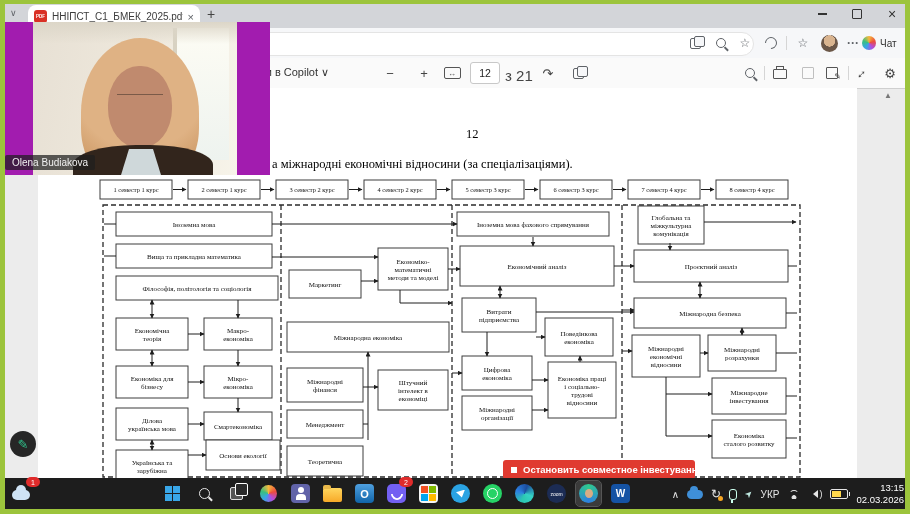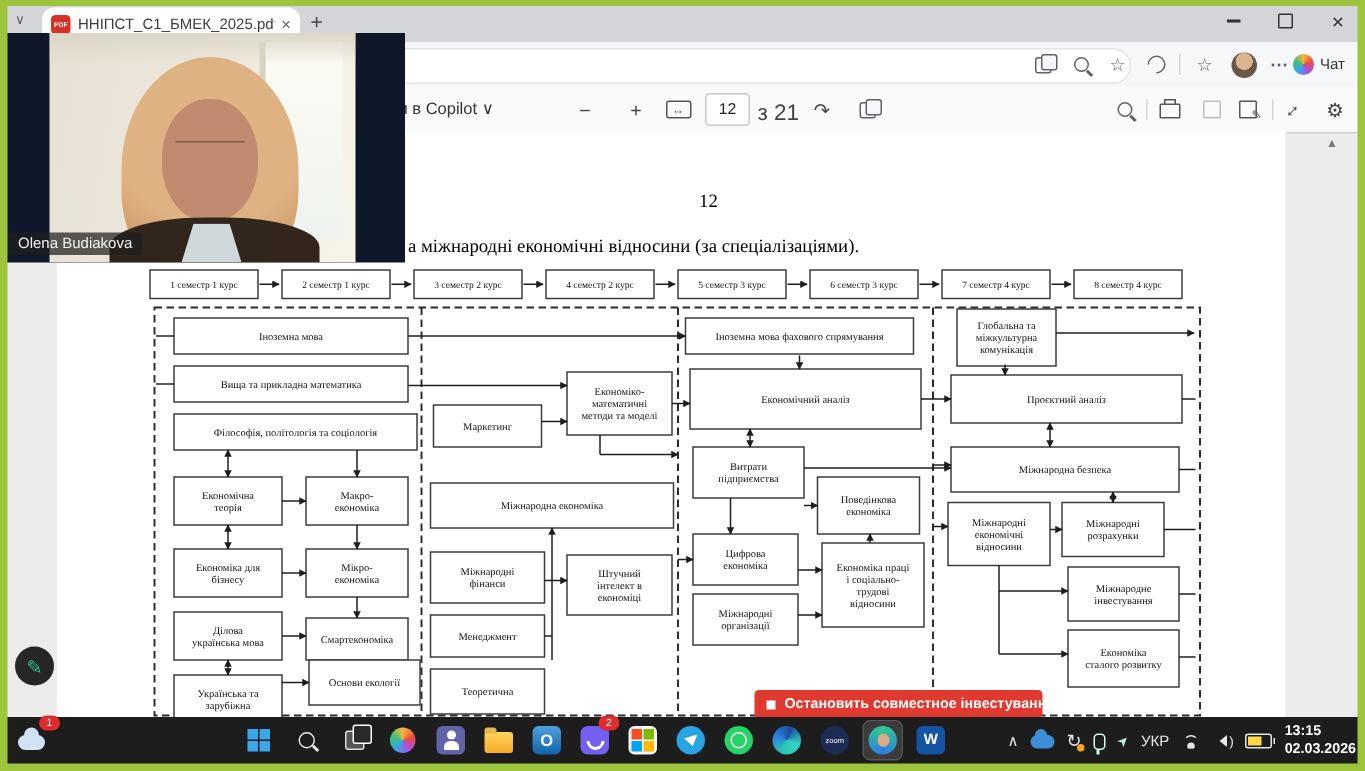--- a/index.html
+++ b/index.html
@@ -58,21 +58,21 @@
   .docline{position:absolute;font-family:"Liberation Serif",serif;font-size:12.5px;color:#000;white-space:nowrap;z-index:2;}
   .docline b{text-decoration:underline;}
   #diagram{position:absolute;left:95px;top:178px;z-index:2;}
   .dbox{fill:#fff;stroke:#3c3c3c;stroke-width:1;}
   .dsem{font:6.4px "Liberation Serif",serif;fill:#111;text-anchor:middle;}
   .dlabel{font:7px "Liberation Serif",serif;fill:#111;text-anchor:middle;}
   .darrow{stroke:#1e1e1e;stroke-width:1;fill:none;}
   .dguide{fill:none;stroke:#2a2a2a;stroke-width:1.3;stroke-dasharray:5 3;}
 
   
-  .cam{position:absolute;left:0;top:22px;width:270px;height:153px;background:#0f172a;z-index:5;overflow:hidden;}
+  .cam{position:absolute;left:0;top:22px;width:270px;height:153px;background:#a21caf;z-index:5;overflow:hidden;}
   .cam-img{position:absolute;left:33px;top:0;width:204px;height:153px;background:linear-gradient(100deg,#e7e0d4 0%,#efe9dd 55%,#f7f4ea 100%);overflow:hidden;}
   .cam-window{position:absolute;right:8px;top:6px;width:52px;height:132px;background:linear-gradient(#fdfcf4,#eef3ef);border-left:4px solid #d8d2c2;}
   .cam-ceiling{position:absolute;left:0;top:0;width:100%;height:22px;background:linear-gradient(#dcd6c8,transparent);}
   .hair{position:absolute;left:48px;top:16px;width:118px;height:150px;border-radius:50% 50% 40% 40%;
         background:radial-gradient(circle at 50% 30%,#dfb284 0 55%,#c9945f 85%);}
   .face{position:absolute;left:75px;top:44px;width:64px;height:82px;border-radius:48%;background:#c08a6e;}
   .glasses{position:absolute;left:84px;top:72px;width:46px;height:10px;border-top:1.5px solid #7a5a48;}
   .shoulders{position:absolute;left:40px;bottom:-14px;width:140px;height:44px;border-radius:45% 45% 0 0;background:#32251c;}
   .shirt{position:absolute;left:88px;bottom:0;width:40px;height:26px;background:#cfd8da;clip-path:polygon(20% 0,80% 0,100% 100%,0 100%);}
   .cam-name{position:absolute;left:5px;bottom:5px;background:rgba(30,30,30,.72);color:#f0f0f0;font-size:10px;padding:2px 7px;border-radius:2px;z-index:6;}
@@ -143,21 +143,21 @@
   .wifi{width:14px;height:10px;overflow:hidden;position:relative;}
   .wifi i{position:absolute;left:50%;bottom:-1px;transform:translateX(-50%);border:1.3px solid #e6e6e6;border-radius:50%;}
   .wifi i:nth-child(1){width:3px;height:3px;background:#e6e6e6;}
   .wifi i:nth-child(2){width:8px;height:8px;border-bottom-color:transparent;border-left-color:transparent;border-right-color:transparent;}
   .wifi i:nth-child(3){width:13px;height:13px;border-bottom-color:transparent;border-left-color:transparent;border-right-color:transparent;}
   .vol{display:flex;align-items:center;font-size:9px;color:#e6e6e6;}
   .vol b{width:0;height:0;border:4px solid transparent;border-right:5px solid #e6e6e6;margin-right:1px;}
   .batt{width:16px;height:8px;border:1.2px solid #e6e6e6;border-radius:2px;position:relative;}
   .batt::before{content:"";position:absolute;left:1px;top:1px;bottom:1px;width:9px;background:#ffd84d;}
   .batt::after{content:"";position:absolute;right:-3px;top:2px;width:1.5px;height:4px;background:#e6e6e6;}
-  .clock{font-size:9.5px;line-height:1.25;color:#fff;white-space:nowrap;font-weight:bold;}
+  .clock{text-align:right;font-size:9.5px;line-height:1.25;color:#fff;white-space:nowrap;}
 </style>
 </head>
 <body>
 
 <div id="screen">
 
   <div class="tabstrip">
     <span class="tab-chevron">∨</span>
     <div class="tab">
       <span class="pdficon">PDF</span>

